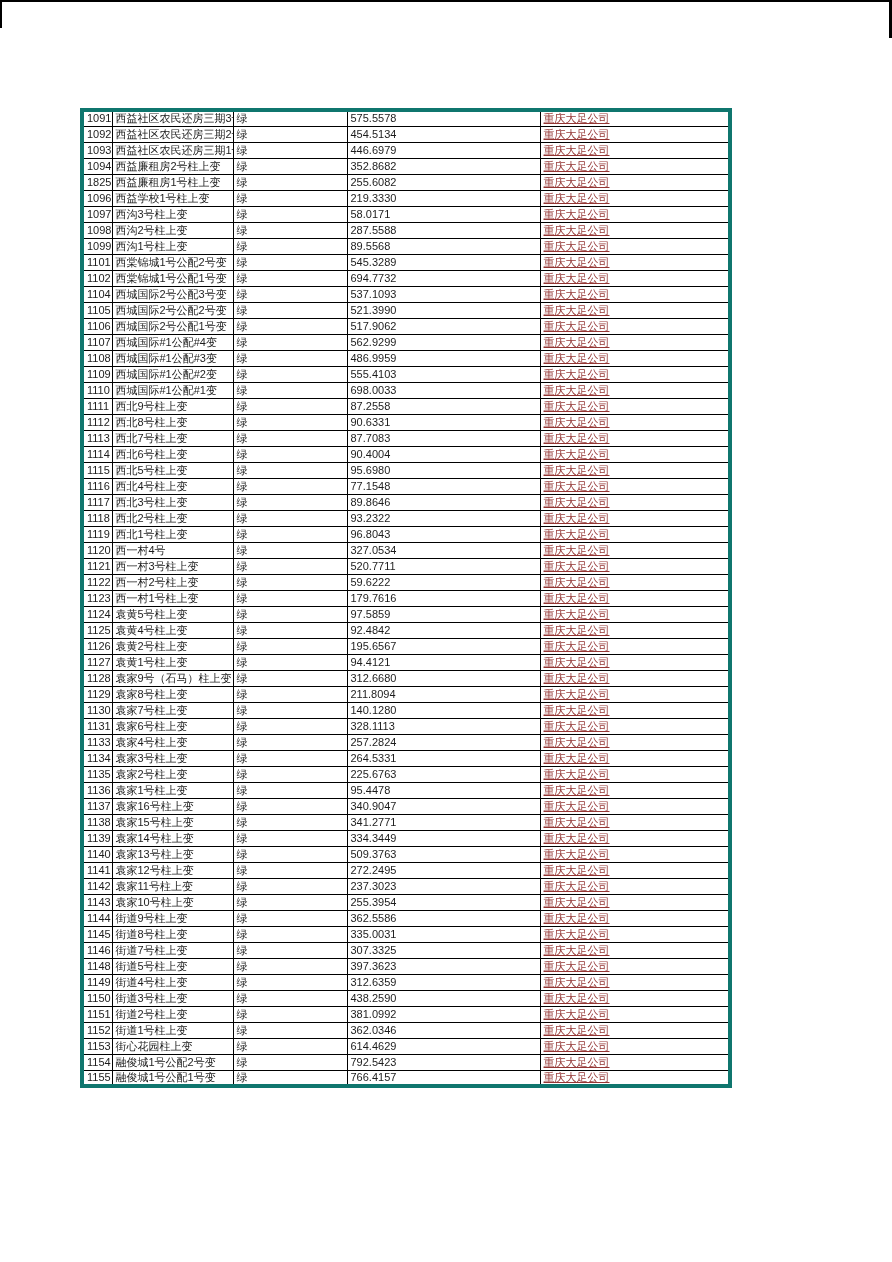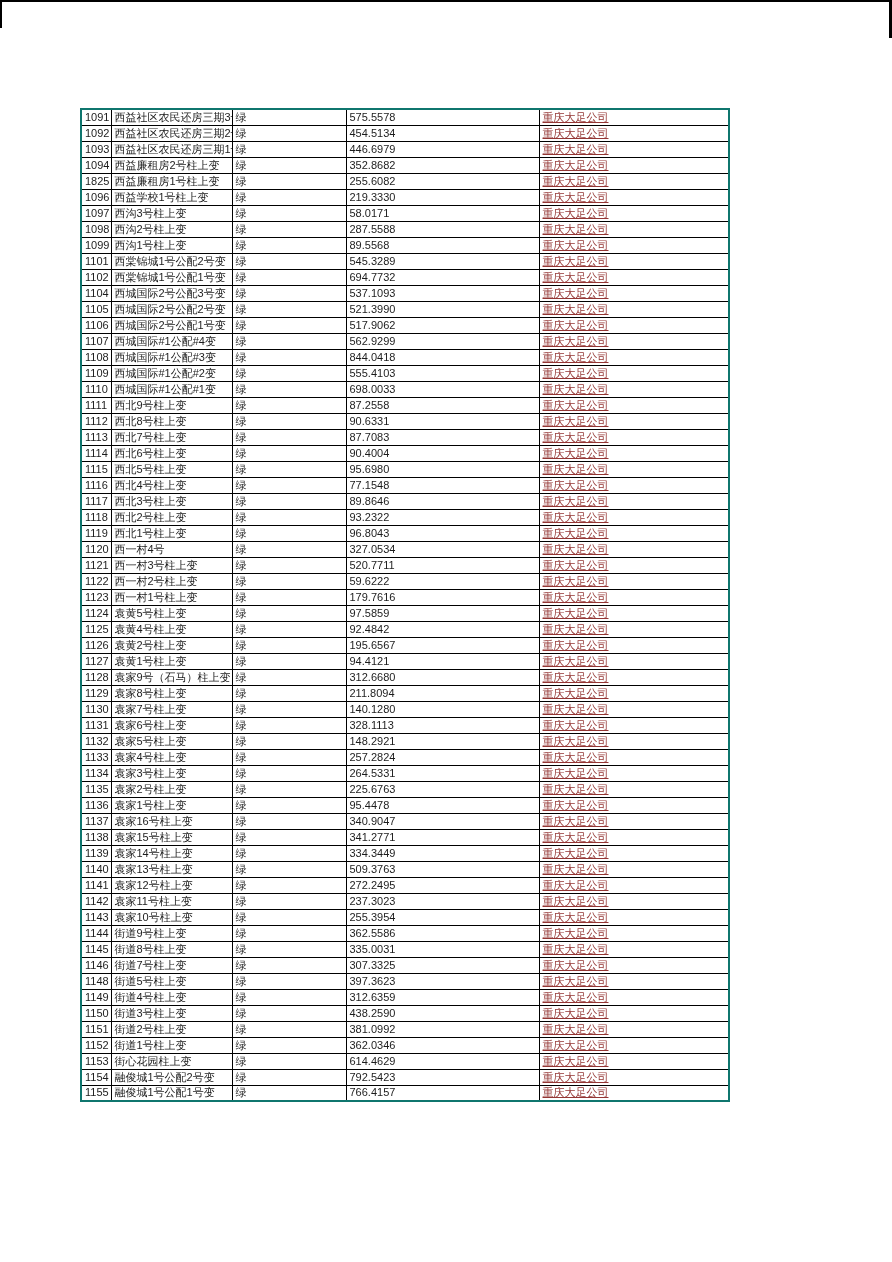--- a/index.html
+++ b/index.html
@@ -27,21 +27,21 @@
   .table-wrap {
     position: absolute;
     left: 80px;
     top: 108px;
     width: 648px;
   }
   table.data-table {
     border-collapse: collapse;
     table-layout: fixed;
     width: 648px;
-    border: 2px solid #0f766e;
+    border: 4px solid #0f766e;
   }
   table.data-table td {
     border: 1px solid #000;
     height: 16px;
     font-size: 11px;
     line-height: 13px;
     padding: 0 2px 0 3px;
     white-space: nowrap;
     overflow: hidden;
     vertical-align: middle;
@@ -177,21 +177,21 @@
           <td class="td-id">1107</td>
           <td class="td-name">西城国际#1公配#4变</td>
           <td class="td-status">绿</td>
           <td class="td-value">562.9299</td>
           <td class="td-company"><span class="company-link">重庆大足公司</span></td>
         </tr>
         <tr>
           <td class="td-id">1108</td>
           <td class="td-name">西城国际#1公配#3变</td>
           <td class="td-status">绿</td>
-          <td class="td-value">844.0418</td>
+          <td class="td-value">486.9959</td>
           <td class="td-company"><span class="company-link">重庆大足公司</span></td>
         </tr>
         <tr>
           <td class="td-id">1109</td>
           <td class="td-name">西城国际#1公配#2变</td>
           <td class="td-status">绿</td>
           <td class="td-value">555.4103</td>
           <td class="td-company"><span class="company-link">重庆大足公司</span></td>
         </tr>
         <tr>
@@ -339,27 +339,20 @@
           <td class="td-name">袁家7号柱上变</td>
           <td class="td-status">绿</td>
           <td class="td-value">140.1280</td>
           <td class="td-company"><span class="company-link">重庆大足公司</span></td>
         </tr>
         <tr>
           <td class="td-id">1131</td>
           <td class="td-name">袁家6号柱上变</td>
           <td class="td-status">绿</td>
           <td class="td-value">328.1113</td>
-          <td class="td-company"><span class="company-link">重庆大足公司</span></td>
-        </tr>
-        <tr>
-          <td class="td-id">1132</td>
-          <td class="td-name">袁家5号柱上变</td>
-          <td class="td-status">绿</td>
-          <td class="td-value">148.2921</td>
           <td class="td-company"><span class="company-link">重庆大足公司</span></td>
         </tr>
         <tr>
           <td class="td-id">1133</td>
           <td class="td-name">袁家4号柱上变</td>
           <td class="td-status">绿</td>
           <td class="td-value">257.2824</td>
           <td class="td-company"><span class="company-link">重庆大足公司</span></td>
         </tr>
         <tr>

